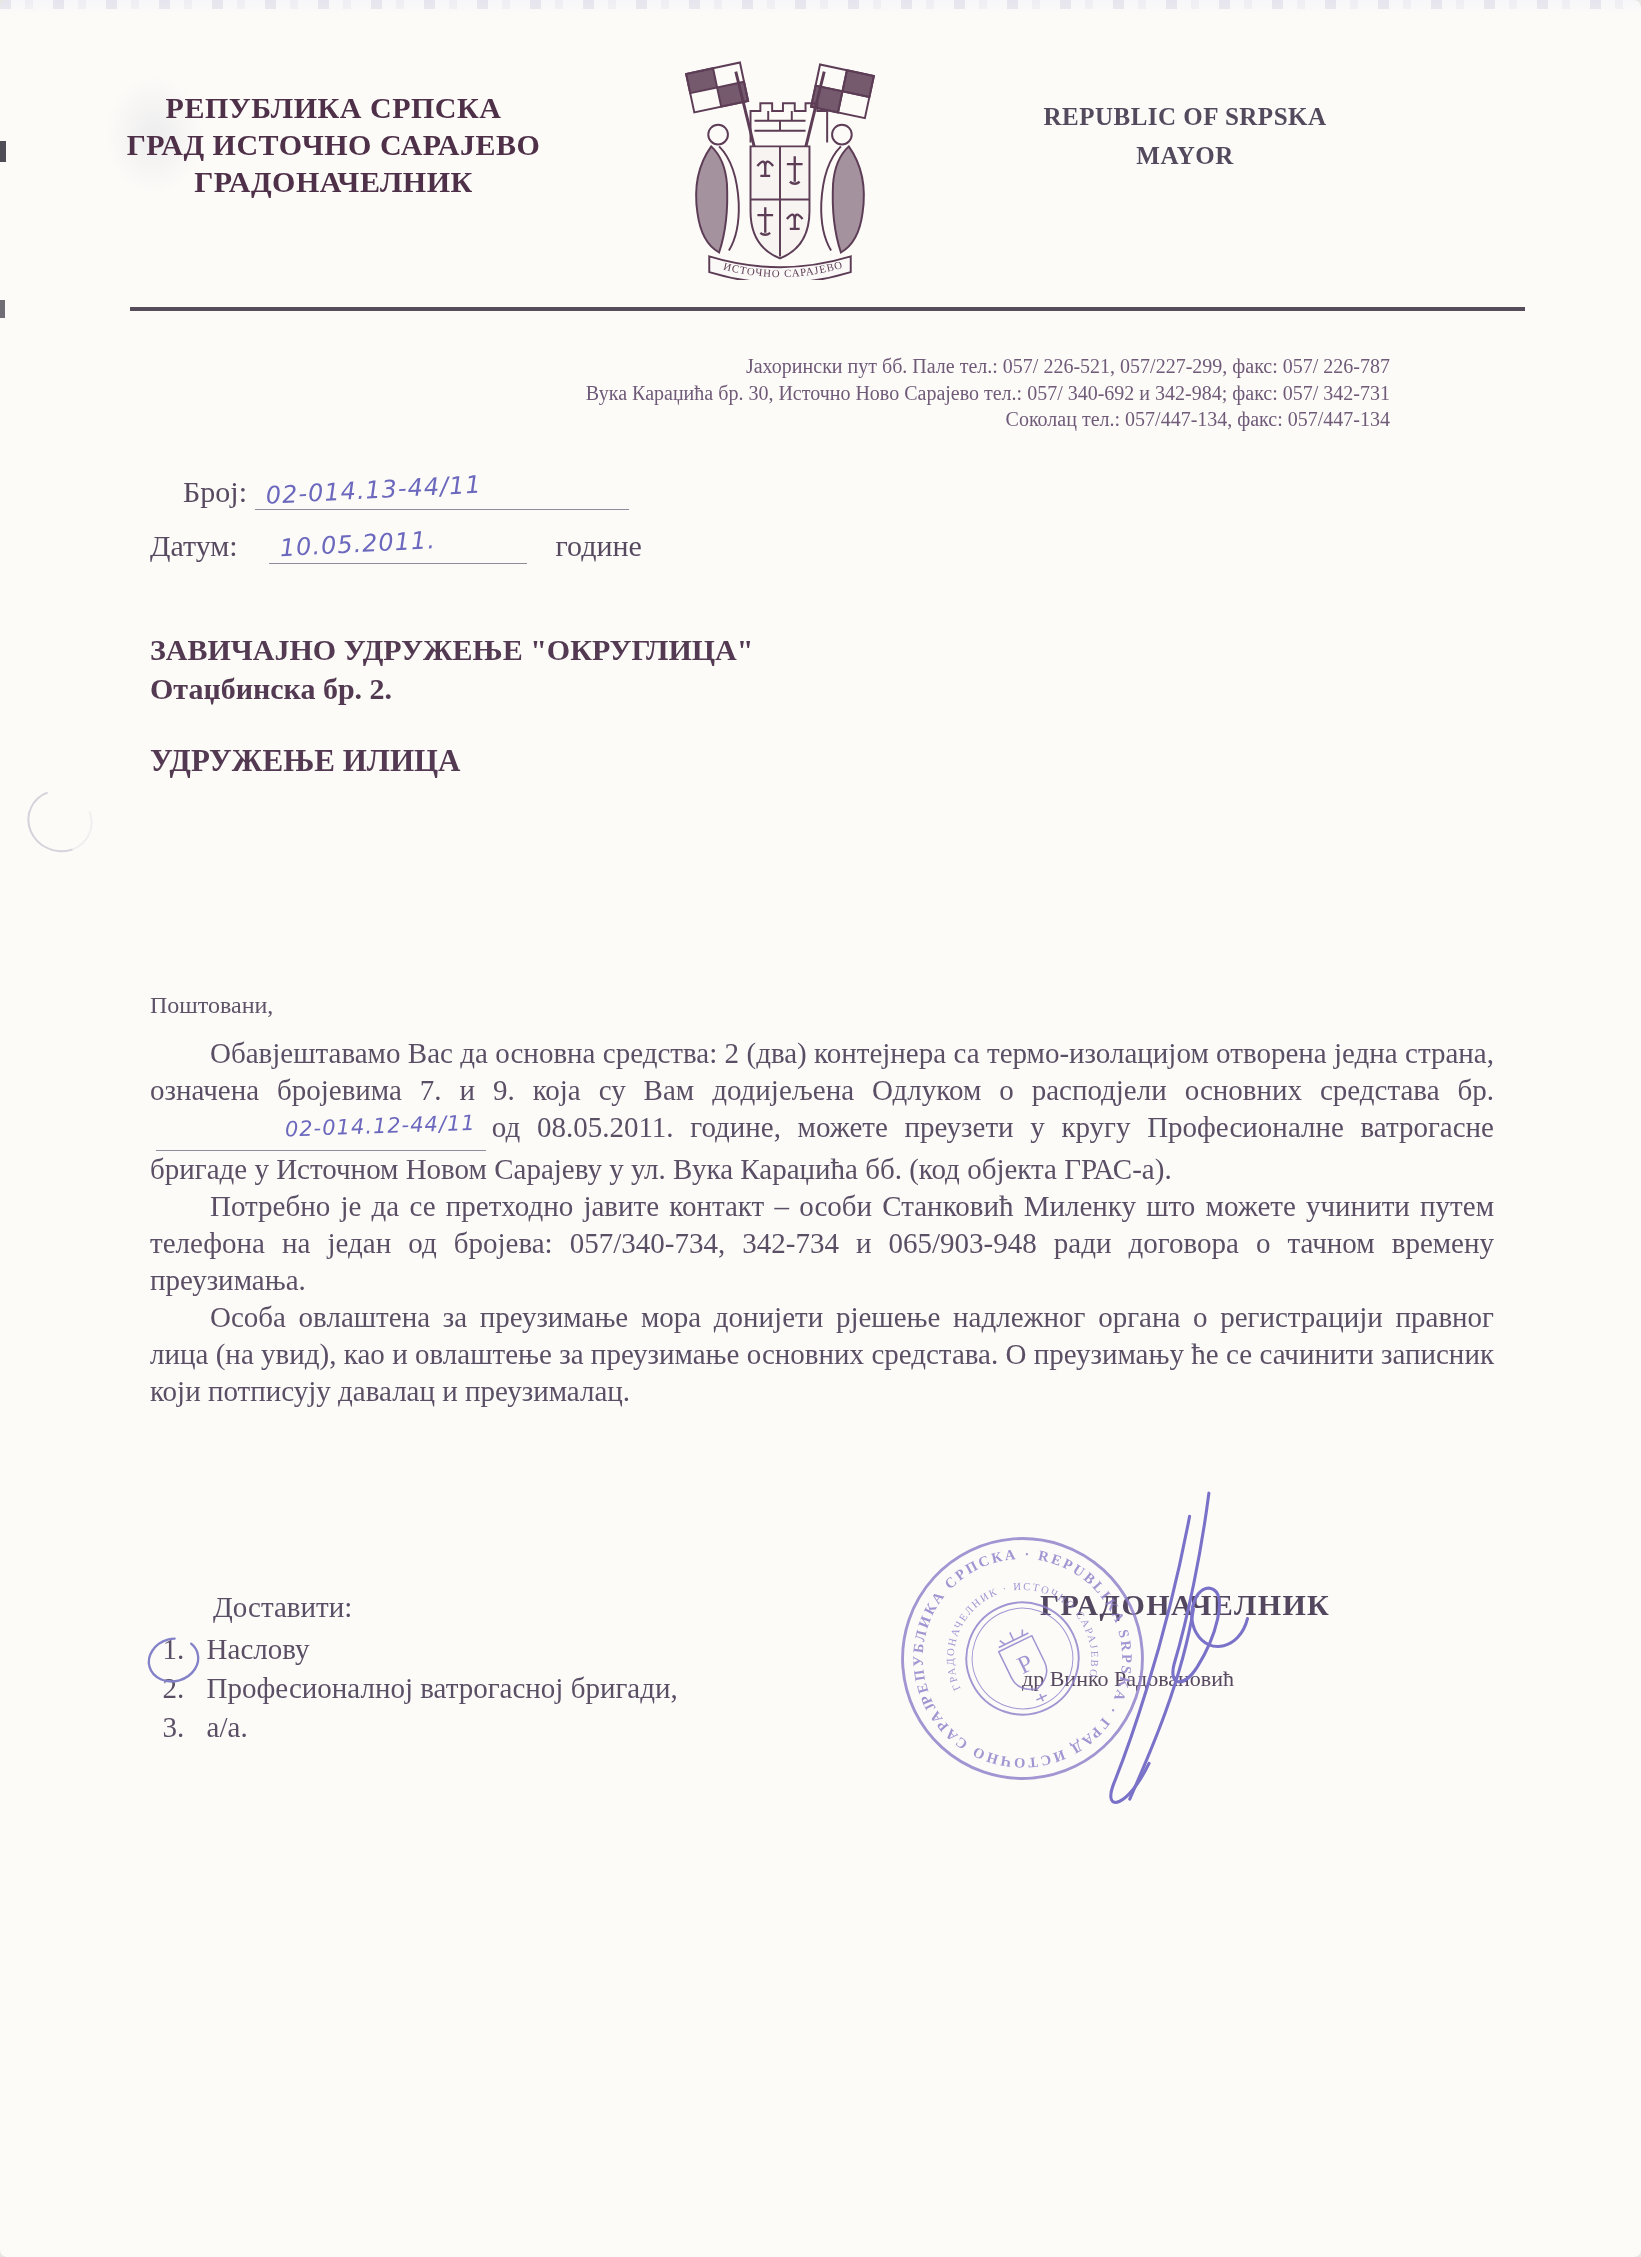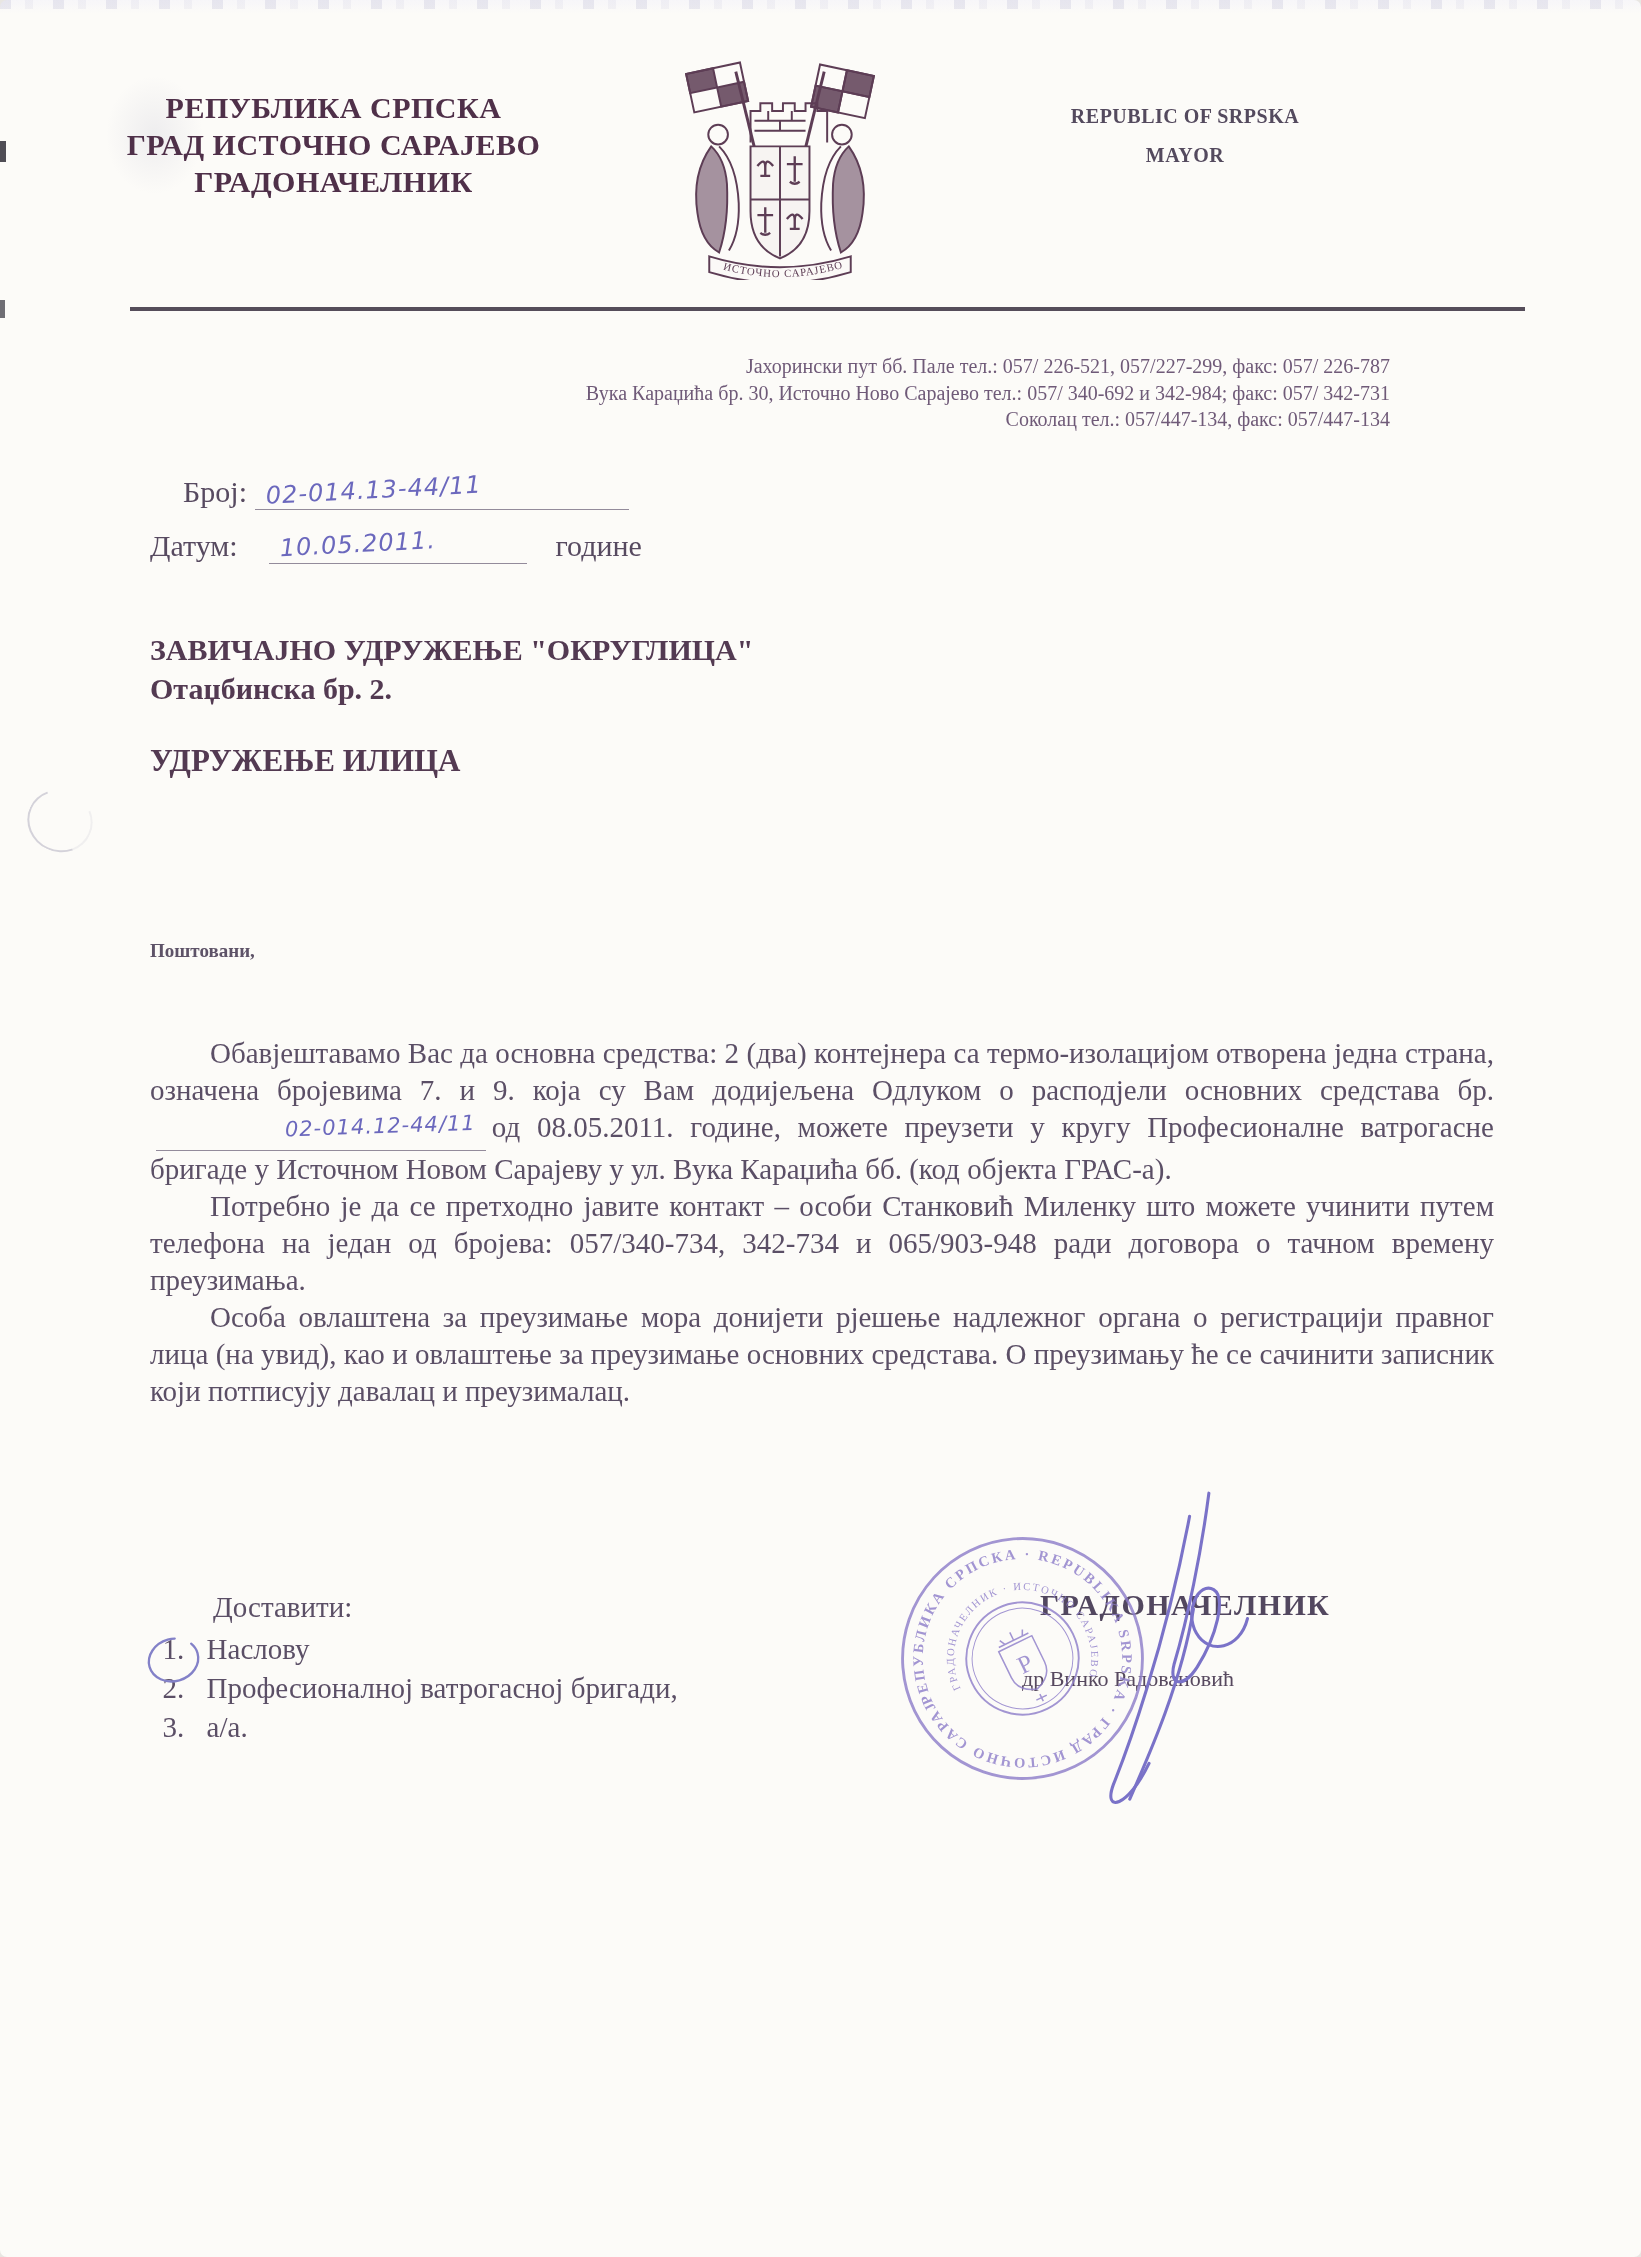--- a/index.html
+++ b/index.html
@@ -18,37 +18,37 @@
   .ghost-smudge { position:absolute; left:87px; top:53px; width:135px; height:164px;
     background:radial-gradient(closest-side, rgba(165,165,190,.16), rgba(165,165,190,0) 72%);}
   .artifact-arc { position:absolute; left:27px; top:790px; width:62px; height:58px;
     border:2.9px solid rgba(148,146,168,.38); border-radius:50%;
     border-top-color:transparent; border-right-color:rgba(148,146,168,.10);
     transform:rotate(24deg);}
   
   .lh-left { position:absolute; left:92px; top:89px; width:483px; text-align:center;
     font-weight:bold; font-size:30px; line-height:37px; color:#4f3049; letter-spacing:0.5px;}
   .lh-right { position:absolute; left:967px; top:97px; width:436px; text-align:center;
-    font-weight:bold; font-size:20px; line-height:39px; color:#544a5e; letter-spacing:0.5px;}
+    font-weight:bold; font-size:25px; line-height:39px; color:#544a5e; letter-spacing:0.5px;}
   .emblem { position:absolute; left:681px; top:56px; width:198px; height:224px;}
   .rule { position:absolute; left:130px; top:307px; width:1395px; height:3.9px; background:#423a48; opacity:.9;}
   .contacts { position:absolute; left:193px; top:353px; width:1197px; text-align:right;
     font-size:20px; line-height:26.6px; color:#6f5a78;}
   
   .ref-row { position:absolute; left:150px; font-size:30px; color:#574a60; white-space:nowrap;}
   .ref-row .lbl { display:inline-block; }
   .u-line { display:inline-block; border-bottom:1.9px solid #938b9b; text-align:left; vertical-align:baseline; padding:0 3.9px 0 11.6px; }
   .hand { font-family:"DejaVu Sans",sans-serif; font-style:italic; color:#6b68bd;
     display:inline-block; transform:rotate(-3deg) translateY(-3.9px); font-size:24px; letter-spacing:1px;}
   
   .recipient { position:absolute; left:150px; top:630px; font-weight:bold; font-size:30px;
     line-height:39px; color:#533a52;}
   .recipient .city { margin-top:33px; font-size:31px;}
   .subject { position:absolute; left:150px; top:854px; font-size:29px; color:#5e5368;}
-  .salutation { position:absolute; left:150px; top:940px; font-size:19px; color:#5e5368;font-weight:bold;}
+  .salutation { position:absolute; left:150px; top:992px; font-size:24px; color:#5e5368;}
   .body-text { position:absolute; left:150px; top:1035px; width:1344px;
     font-size:29px; line-height:37px; text-align:justify; color:#5b4f66;}
   .body-text p { margin:0; text-indent:60px; }
   .hand-inline { display:inline-block; border-bottom:1.9px solid #938b9b; padding:0 9.7px 1px; margin:0 5.8px;}
   .hand-inline .hand { font-size:21px; transform:rotate(-2deg) translateY(-2.9px);}
   
   .distribution { position:absolute; left:150px; top:1591px; font-size:29px; color:#5b4f66;}
   .distribution .title { margin-left:63px; margin-bottom:5.8px;}
   .dist-row { line-height:39px; }
   .dist-row .num { display:inline-block; width:44px; margin-left:12.6px;}

